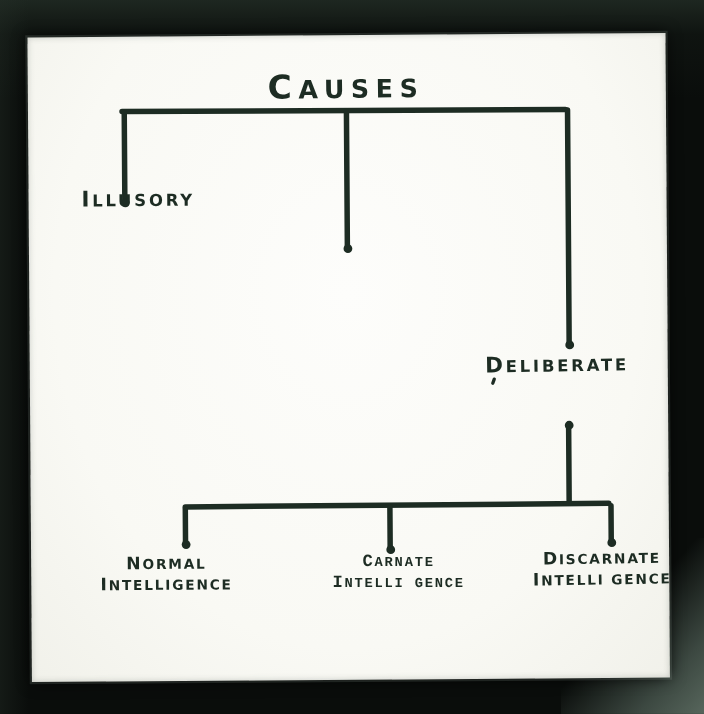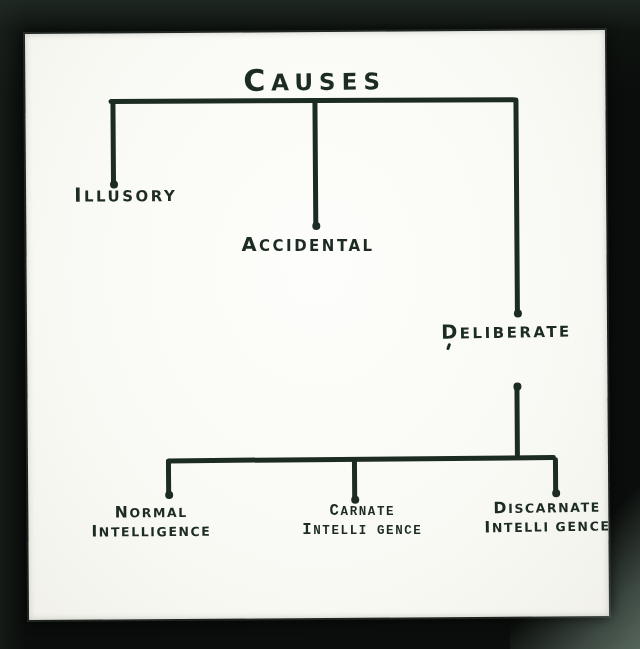--- a/index.html
+++ b/index.html
@@ -66,22 +66,21 @@
   <div class="label title" style="left:218px;top:30px;">CAUSES</div>
 
   <div class="stroke h" style="left:83px;top:66px;width:408px;transform:rotate(0.15deg);"></div>
   <div class="stroke v" style="left:85px;top:67px;height:86px;"></div>
   <div class="blob" style="left:84px;top:147px;"></div>
   <div class="stroke v" style="left:287px;top:67px;height:129px;"></div>
   <div class="blob" style="left:286px;top:190px;"></div>
   <div class="stroke v" style="left:488px;top:67px;height:218px;"></div>
   <div class="blob" style="left:487px;top:279px;"></div>
 
-  <div class="label mid" style="left:48px;top:150px;">ILLUSORY</div>
-  <div class="label mid r1" style="left:215px;top:201px;">ACCIDENTAL</div>
+  <div class="label mid" style="left:48px;top:136px;">ILLUSORY</div>
   <div class="label mid r2" style="left:414px;top:289px;">DELIBERATE</div>
   <div class="tick" style="left:420px;top:312px;"></div>
 
   <div class="stroke v" style="left:487px;top:354px;height:73px;"></div>
   <div class="blob" style="left:486px;top:352px;"></div>
   <div class="stroke h" style="left:138px;top:425px;width:390px;transform:rotate(-0.1deg);"></div>
   <div class="stroke v" style="left:138px;top:427px;height:37px;"></div>
   <div class="blob" style="left:137px;top:458px;"></div>
   <div class="stroke v" style="left:324px;top:427px;height:43px;"></div>
   <div class="blob" style="left:323px;top:464px;"></div>

